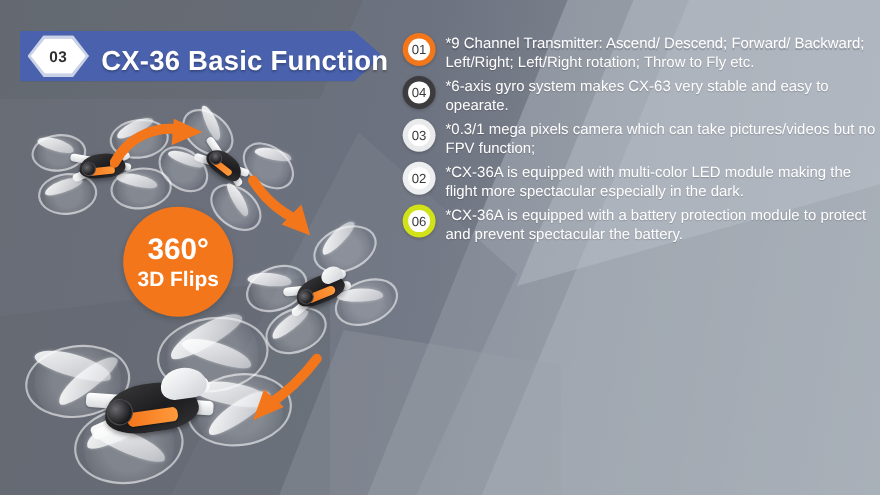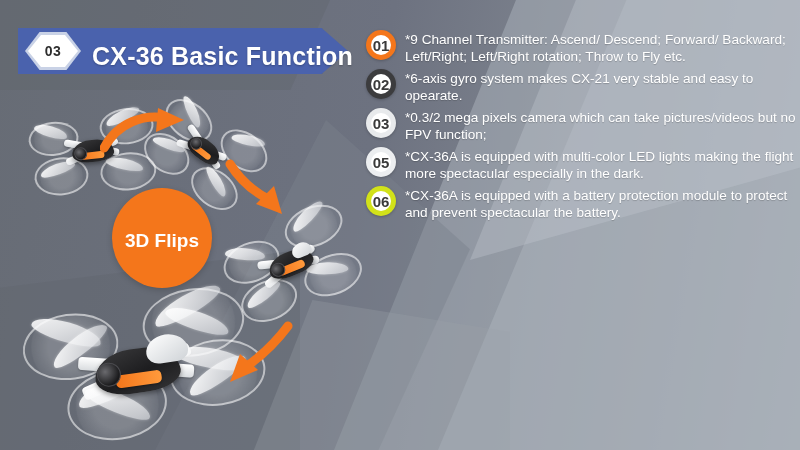--- a/index.html
+++ b/index.html
@@ -81,21 +81,21 @@
   }
   #flip-circle .big{color:#fff;font-size:27px;font-weight:bold;line-height:1;}
   #flip-circle .small{color:#fff;font-size:19px;font-weight:bold;line-height:1;margin-top:5px;}
 
   
   #list{position:absolute;left:366px;top:30px;width:430px;}
   .row{position:relative;display:flex;align-items:flex-start;margin-bottom:4px;}
   .badge{
     flex:0 0 auto;width:30px;height:30px;border-radius:50%;
     display:flex;align-items:center;justify-content:center;
-    font-size:15px;font-weight:bold;color:#3a3a3a;
+    font-size:12px;font-weight:normal;color:#3a3a3a;
     box-shadow:0 1px 3px rgba(0,0,0,.22);
     margin-right:9px;
   }
   .badge i{
     display:flex;align-items:center;justify-content:center;
     width:20px;height:20px;border-radius:50%;background:#fff;font-style:normal;
   }
   .rowtext{
     color:#ffffff;font-size:13.6px;line-height:17px;
     padding-top:1px;
@@ -235,20 +235,21 @@
     <path d="M6 6 C 16 22, 30 34, 46 42" stroke="#f4761b" stroke-width="9" fill="none" stroke-linecap="round"></path>
     <polygon points="32,46 58,56 50,28" fill="#f4761b"></polygon>
   </svg>
 
   <svg class="arrow" style="left:218px;top:320px;" width="76" height="68" viewBox="0 0 76 68">
     <path d="M70 6 C 58 22, 44 36, 26 48" stroke="#f4761b" stroke-width="9" fill="none" stroke-linecap="round"></path>
     <polygon points="40,50 12,62 22,34" fill="#f4761b"></polygon>
   </svg>
 
   <div id="flip-circle">
+    <div class="big">360°</div>
     <div class="small">3D Flips</div>
   </div>
 
   <div id="banner">
     <div class="banner-body"></div>
     <div class="hexwrap">
       <div class="hex-outer"></div>
       <div class="hex-inner">03</div>
     </div>
     <div id="banner-title">CX-36 Basic Function</div>
@@ -256,35 +257,35 @@
 
   <div id="list">
       <div class="row">
         <div class="badge" style="background: rgb(244, 118, 27);">
           <i>01</i>
         </div>
         <div class="rowtext">*9 Channel Transmitter: Ascend/ Descend; Forward/ Backward; Left/Right; Left/Right rotation; Throw to Fly etc.</div>
       </div>
       <div class="row">
         <div class="badge" style="background: rgb(60, 60, 62);">
-          <i>02</i>
-        </div>
-        <div class="rowtext">*6-axis gyro system makes CX-21 very stable and easy to opearate.</div>
+          <i>04</i>
+        </div>
+        <div class="rowtext">*6-axis gyro system makes CX-63 very stable and easy to opearate.</div>
       </div>
       <div class="row">
         <div class="badge" style="background: rgb(232, 234, 236);">
           <i>03</i>
         </div>
-        <div class="rowtext">*0.3/2 mega pixels camera which can take pictures/videos but no FPV function;</div>
+        <div class="rowtext">*0.3/1 mega pixels camera which can take pictures/videos but no FPV function;</div>
       </div>
       <div class="row">
         <div class="badge" style="background: rgb(236, 238, 240);">
-          <i>05</i>
-        </div>
-        <div class="rowtext">*CX-36A is equipped with multi-color LED lights making the flight more spectacular especially in the dark.</div>
+          <i>02</i>
+        </div>
+        <div class="rowtext">*CX-36A is equipped with multi-color LED module making the flight more spectacular especially in the dark.</div>
       </div>
       <div class="row">
         <div class="badge" style="background: rgb(210, 226, 25);">
           <i>06</i>
         </div>
         <div class="rowtext">*CX-36A is equipped with a battery protection module to protect and prevent spectacular the battery.</div>
       </div>
     </div>
 
 </div>

